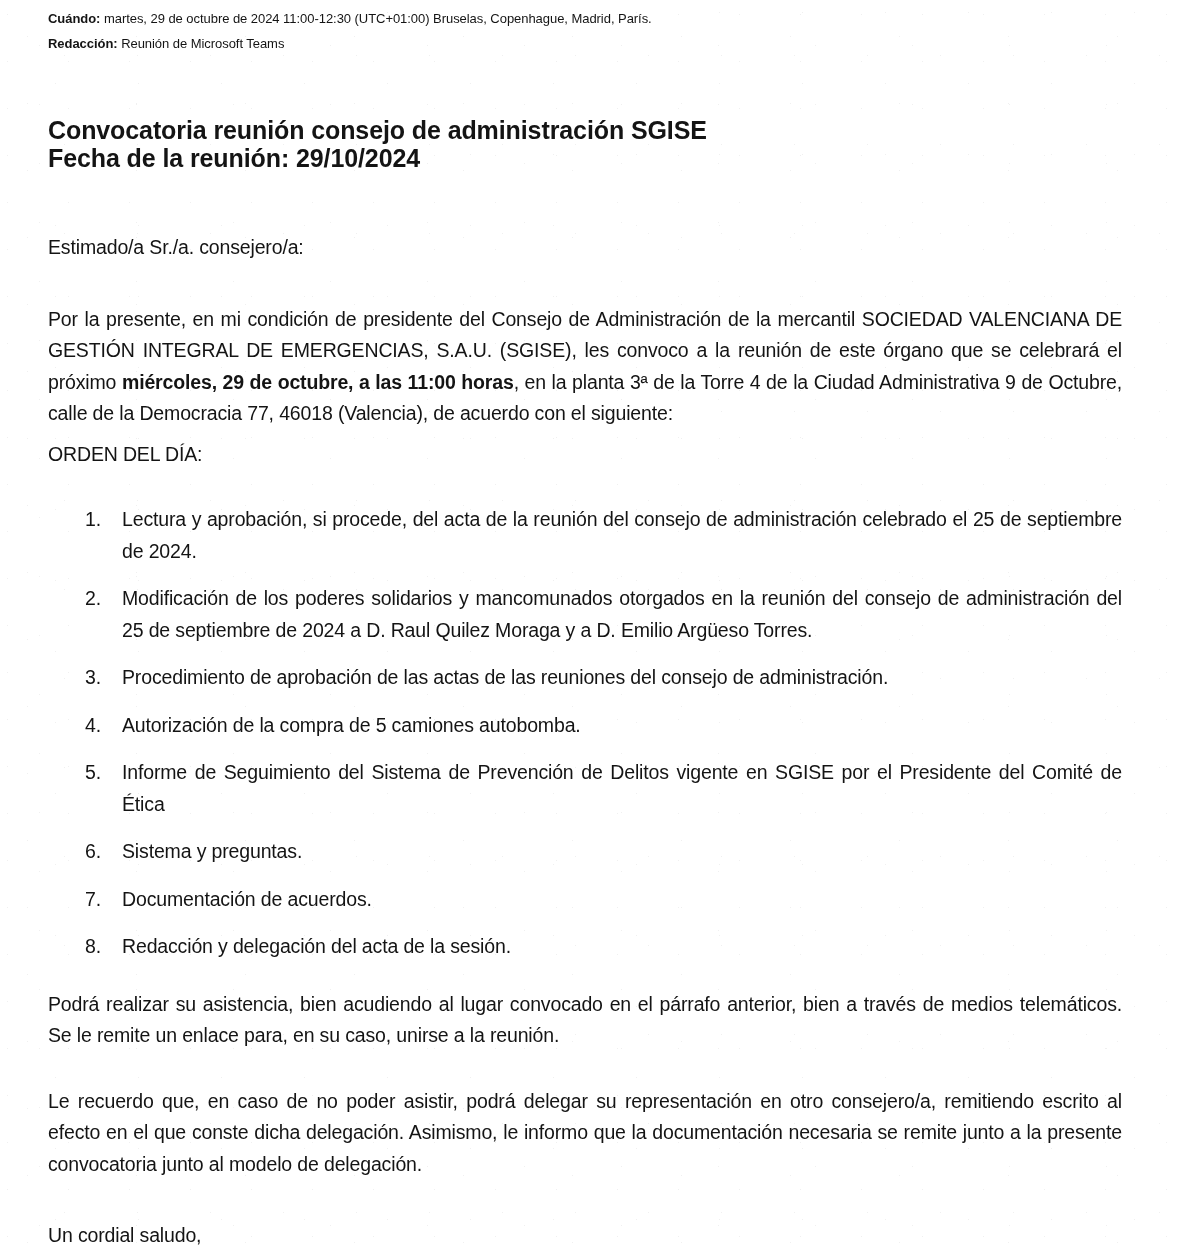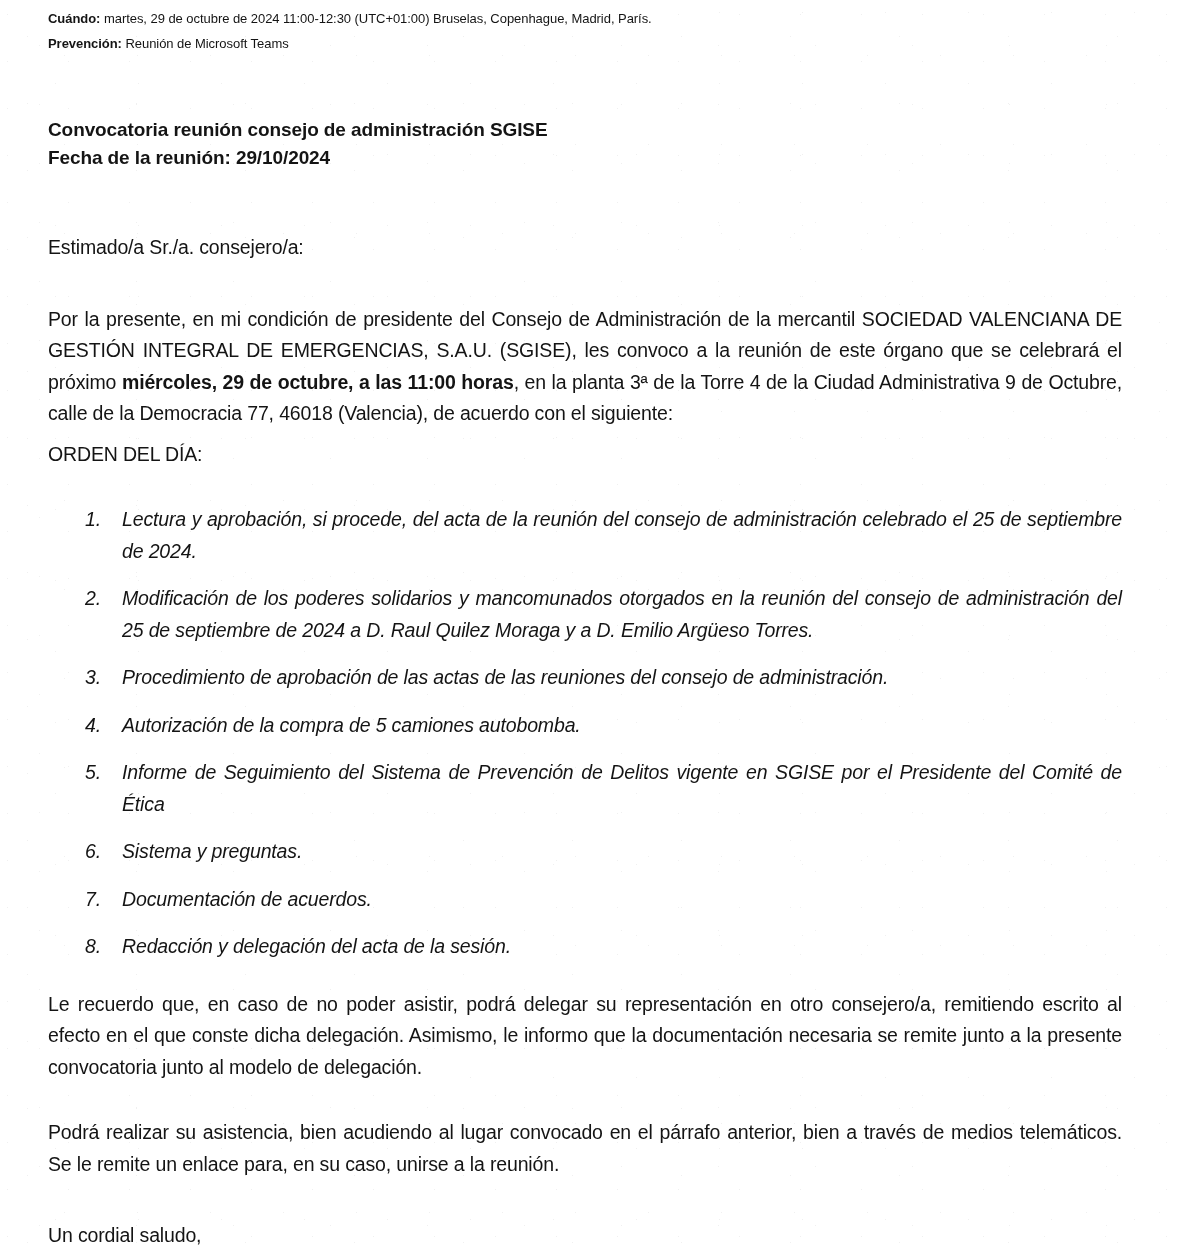--- a/index.html
+++ b/index.html
@@ -52,21 +52,21 @@
   }
   .meta-line { white-space: nowrap; }
   .meta-label { font-weight: bold; }
   .meta-value { font-weight: normal; }
 
   .doc-title {
     position: absolute;
     left: 48px;
     top: 116px;
     width: 1080px;
-    font-size: 19px;
+    font-size: 25px;
     line-height: 28px;
     font-weight: bold;
     letter-spacing: -0.1px;
   }
   .doc-title-line { white-space: nowrap; }
 
   .body-area {
     position: absolute;
     left: 48px;
     top: 228px;
@@ -101,21 +101,20 @@
     counter-reset: agenda;
     width: 1074px;
   }
   ol.agenda > li {
     counter-increment: agenda;
     position: relative;
     padding-left: 74px;
     margin-bottom: 16px;
     text-align: justify;
     text-justify: inter-word;
-    font-style: italic;
   }
   ol.agenda > li:last-child { margin-bottom: 0; }
   ol.agenda > li::before {
     content: counter(agenda) ".";
     position: absolute;
     left: 37px;
     top: 0;
     width: 26px;
     text-align: left;
     font-weight: normal;
@@ -134,21 +133,21 @@
 </style>
 </head>
 <body>
 
 <div class="page">
 
   <div class="scan-noise"></div>
 
   <div class="meta-block">
     <div class="meta-line"><span class="meta-label">Cuándo:</span><span class="meta-value"> martes, 29 de octubre de 2024 11:00-12:30 (UTC+01:00) Bruselas, Copenhague, Madrid, París.</span></div>
-    <div class="meta-line"><span class="meta-label">Prevención:</span><span class="meta-value"> Reunión de Microsoft Teams</span></div>
+    <div class="meta-line"><span class="meta-label">Redacción:</span><span class="meta-value"> Reunión de Microsoft Teams</span></div>
   </div>
 
   <div class="doc-title">
     <div class="doc-title-line">Convocatoria reunión consejo de administración SGISE</div>
     <div class="doc-title-line">Fecha de la reunión: 29/10/2024</div>
   </div>
 
   <div class="body-area">
 
     <p class="salutation">Estimado/a Sr./a. consejero/a:</p>
@@ -161,20 +160,20 @@
       <li>Lectura y aprobación, si procede, del acta de la reunión del consejo de administración celebrado el 25 de septiembre de 2024.</li>
       <li>Modificación de los poderes solidarios y mancomunados otorgados en la reunión del consejo de administración del 25 de septiembre de 2024 a D. Raul Quilez Moraga y a D. Emilio Argüeso Torres.</li>
       <li>Procedimiento de aprobación de las actas de las reuniones del consejo de administración.</li>
       <li>Autorización de la compra de 5 camiones autobomba.</li>
       <li>Informe de Seguimiento del Sistema de Prevención de Delitos vigente en SGISE por el Presidente del Comité de Ética</li>
       <li>Sistema y preguntas.</li>
       <li>Documentación de acuerdos.</li>
       <li>Redacción y delegación del acta de la sesión.</li>
     </ol>
 
+    <p class="closing-para">Podrá realizar su asistencia, bien acudiendo al lugar convocado en el párrafo anterior, bien a través de medios telemáticos. Se le remite un enlace para, en su caso, unirse a la reunión.</p>
+
     <p class="closing-para">Le recuerdo que, en caso de no poder asistir, podrá delegar su representación en otro consejero/a, remitiendo escrito al efecto en el que conste dicha delegación. Asimismo, le informo que la documentación necesaria se remite junto a la presente convocatoria junto al modelo de delegación.</p>
-
-    <p class="closing-para">Podrá realizar su asistencia, bien acudiendo al lugar convocado en el párrafo anterior, bien a través de medios telemáticos. Se le remite un enlace para, en su caso, unirse a la reunión.</p>
 
     <p class="signoff">Un cordial saludo,</p>
 
   </div>
 </div>
 
 </body></html>

